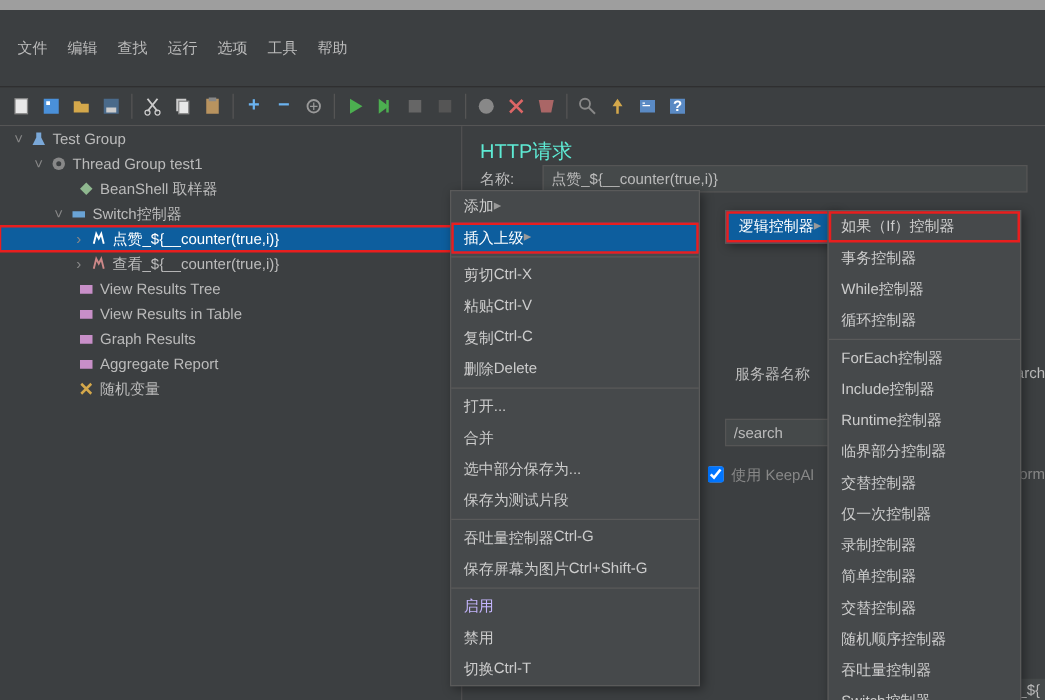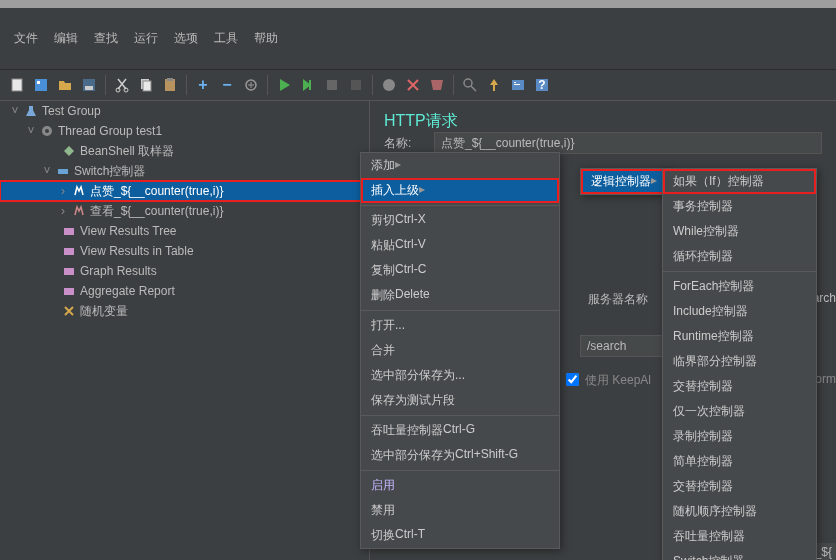--- a/index.html
+++ b/index.html
@@ -331,21 +331,21 @@
     </div>
   <div class="ctx-item">
       <span>保存为测试片段</span>
     </div>
   <div class="ctx-sep"></div>
   <div class="ctx-item">
       <span>吞吐量控制器</span>
       <span>Ctrl-G</span>
     </div>
   <div class="ctx-item">
-      <span>选中部分保存为</span>
+      <span>保存屏幕为图片</span>
       <span>Ctrl+Shift-G</span>
     </div>
   <div class="ctx-sep"></div>
   <div class="ctx-item" style="color:#c4b5fd">
       <span>启用</span>
     </div>
   <div class="ctx-item">
       <span>禁用</span>
     </div>
   <div class="ctx-item">

